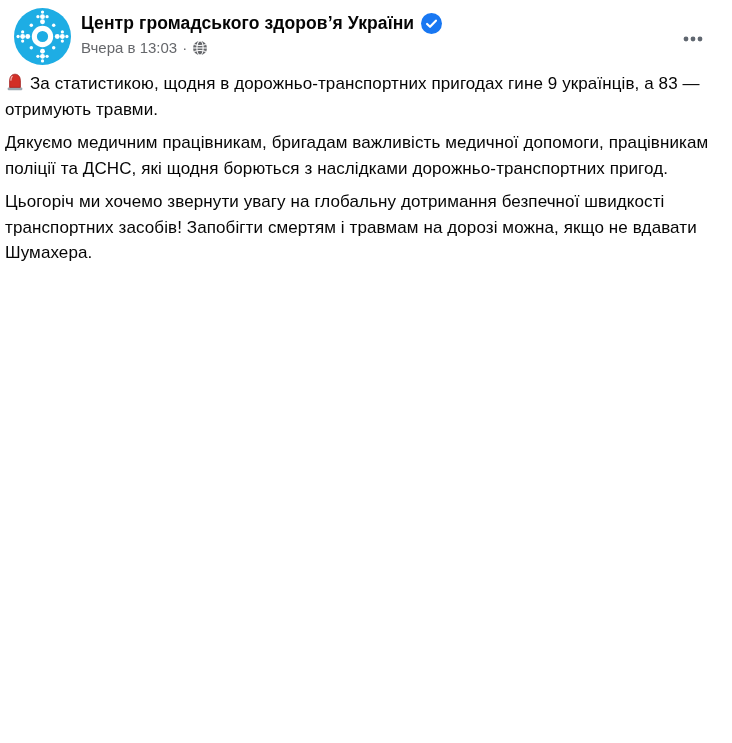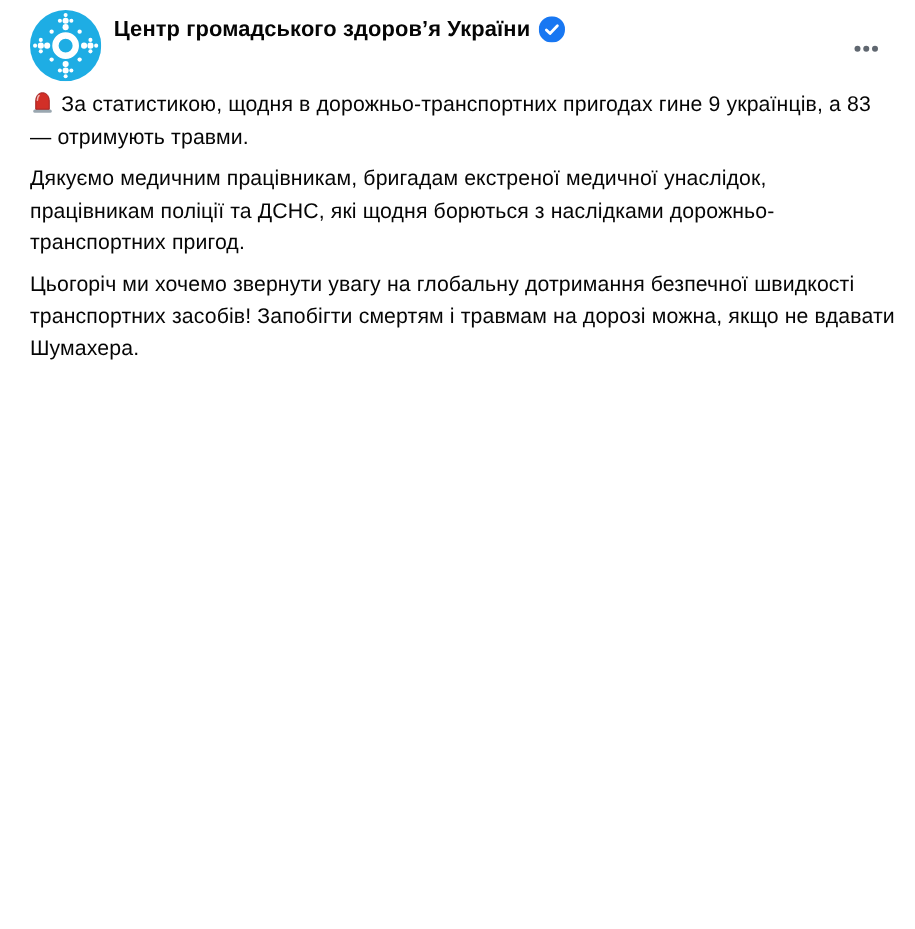--- a/index.html
+++ b/index.html
@@ -9,21 +9,21 @@
     background: #ffffff;
     overflow: hidden;
     font-family: "Liberation Sans", "DejaVu Sans", sans-serif;
   }
   .post { width: 732px; height: 743px; background: #ffffff; }
 
   
   .header {
     display: flex;
     align-items: flex-start;
-    padding: 8px 14px 0 24px;
+    padding: 8px 14px 0 14px;
   }
   .avatar-btn {
     border: none; background: none; padding: 0;
     width: 57px; height: 57px; flex: 0 0 57px;
     border-radius: 50%; cursor: pointer; display: block;
   }
   .avatar-btn svg { display: block; }
   .header-info { margin-left: 10px; flex: 1 1 auto; padding-top: 5px; min-width: 0; }
   .name-row { display: flex; align-items: center; gap: 7px; }
   .page-name {
@@ -37,21 +37,21 @@
   }
   .timestamp { cursor: pointer; }
   .sep { color: #65676b; }
   .more-btn {
     border: none; background: none; cursor: pointer;
     padding: 6px; margin-top: 14px; margin-right: 8px;
     border-radius: 50%; line-height: 0;
   }
 
   
-  .body-text { padding: 6px 16px 0 24px; }
+  .body-text { padding: 6px 16px 0 5px; }
   .body-text p {
     margin: 0 0 8px 0;
     font-size: 17px;
     line-height: 25.5px;
     color: #050505;
     letter-spacing: 0.1px;
   }
   .inline-icon {
     display: inline-block;
     width: 20px; height: 20px;
@@ -107,20 +107,35 @@
     <div class="header-info">
       <div class="name-row">
         <span class="page-name">Центр громадського здоров’я України</span>
         <span class="verified">
           <svg width="21" height="21" viewBox="0 0 20 20">
             <circle cx="10" cy="10" r="10" fill="#1877F2"></circle>
             <path d="M5.8 10.4 L8.6 13.1 L14.2 7.3" fill="none" stroke="#ffffff" stroke-width="2.1" stroke-linecap="round" stroke-linejoin="round"></path>
           </svg>
         </span>
       </div>
+      <div class="meta-row">
+        <span class="timestamp">Вчера в 13:03</span>
+        <span class="sep">·</span>
+        <span style="line-height:0;">
+          <svg width="16" height="16" viewBox="0 0 16 16">
+            <circle cx="8" cy="8" r="7" fill="#65676b"></circle>
+            <g stroke="#ffffff" stroke-width="1.1" fill="none">
+              <ellipse cx="8" cy="8" rx="3.1" ry="7"></ellipse>
+              <line x1="1" y1="8" x2="15" y2="8"></line>
+              <path d="M2.2 4.4 Q8 6.6 13.8 4.4"></path>
+              <path d="M2.2 11.6 Q8 9.4 13.8 11.6"></path>
+            </g>
+          </svg>
+        </span>
+      </div>
     </div>
 
     <button class="more-btn">
       <svg width="22" height="22" viewBox="0 0 22 22">
         <g fill="#606770">
           <circle cx="4" cy="11" r="2.4"></circle>
           <circle cx="11" cy="11" r="2.4"></circle>
           <circle cx="18" cy="11" r="2.4"></circle>
         </g>
       </svg>
@@ -130,17 +145,17 @@
   <div class="body-text">
     <p>
       <span class="inline-icon">
         <svg width="20" height="20" viewBox="0 0 20 20">
           <rect x="2.6" y="15.6" width="14.8" height="2.6" rx="1.2" fill="#9aa7b0"></rect>
           <path d="M10 2.2 C6.2 2.2 4.6 5.6 4.6 8.8 L4.6 15.4 L15.4 15.4 L15.4 8.8 C15.4 5.6 13.8 2.2 10 2.2 Z" fill="#D22F27" stroke="#A02020" stroke-width="0.8"></path>
           <path d="M7.2 4.4 C6.3 5.3 5.9 6.8 5.9 8.2" fill="none" stroke="#ffffff" stroke-width="1.3" stroke-linecap="round" opacity="0.65"></path>
         </svg>
       </span><span>За статистикою, щодня в дорожньо-транспортних пригодах гине 9 українців, а 83 — отримують травми.</span>
     </p>
-    <p>Дякуємо медичним працівникам, бригадам екстреної медичної унаслідок, працівникам поліції та ДСНС, які щодня борються з наслідками дорожньо-транспортних пригод.</p>
+    <p>Дякуємо медичним працівникам, бригадам важливість медичної допомоги, працівникам поліції та ДСНС, які щодня борються з наслідками дорожньо-транспортних пригод.</p>
     <p>Цьогоріч ми хочемо звернути увагу на глобальну дотримання безпечної швидкості транспортних засобів! Запобігти смертям і травмам на дорозі можна, якщо не вдавати Шумахера.</p>
   </div>
 
 </article>
 
 </body></html>

